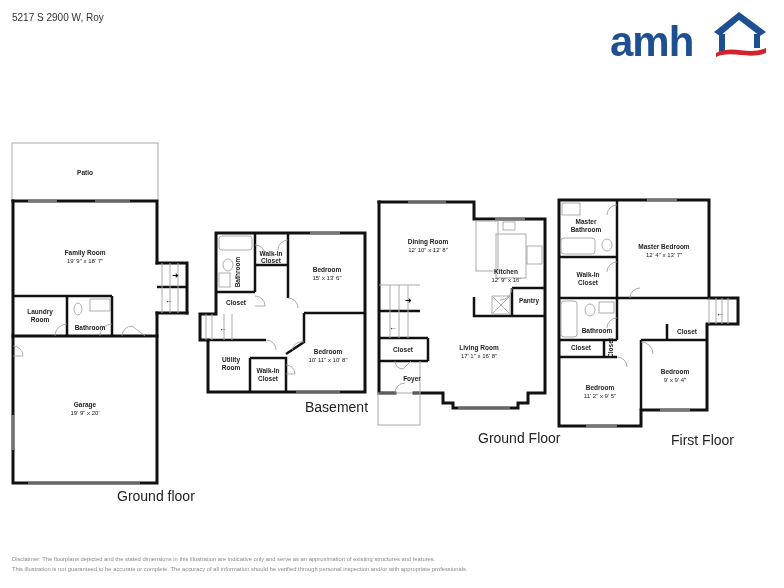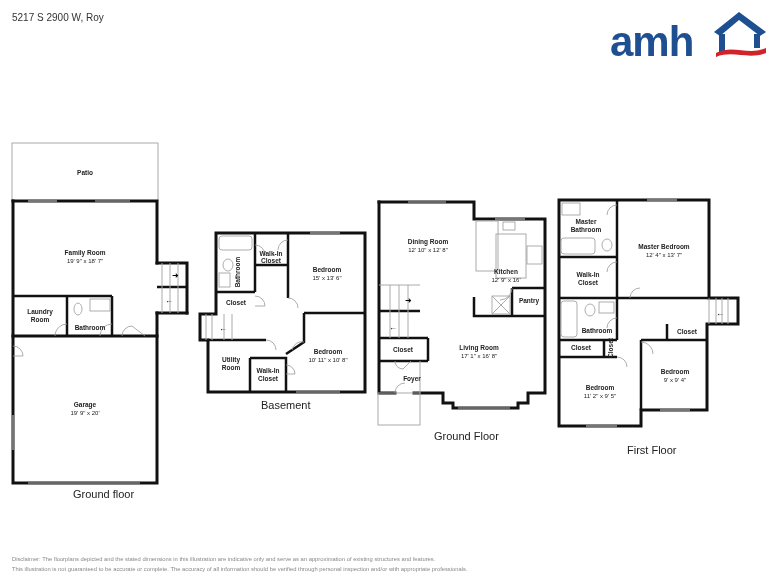--- a/index.html
+++ b/index.html
@@ -2,21 +2,21 @@
 <html><head>
 <meta charset="utf-8">
 <style>
   html, body { margin:0; padding:0; background:#ffffff; }
   body { width:784px; height:588px; position:relative; overflow:hidden; font-family:"Liberation Sans", sans-serif; color:#222; }
   .address { position:absolute; left:12px; top:12px; font-size:10px; color:#333; }
   .logo { position:absolute; left:608px; top:10px; width:162px; height:52px; }
   .plan { position:absolute; left:0; top:0; width:784px; height:588px; }
   .rl { font-family:"Liberation Sans", sans-serif; font-size:6.5px; font-weight:bold; fill:#222; }
   .rd { font-family:"Liberation Sans", sans-serif; font-size:6px; fill:#222; }
-  .floor-label { position:absolute; font-size:11px; color:#222; }
+  .floor-label { position:absolute; font-size:14px; color:#222;margin-left:44px; }
   .disclaimer { position:absolute; left:12px; font-size:5.8px; color:#888; white-space:nowrap; }
   .w { stroke:#111; stroke-width:3; fill:none; stroke-linecap:square; }
   .tw { stroke:#111; stroke-width:2.5; fill:none; }
   .thin { stroke:#aaa; stroke-width:1; fill:none; }
   .win { stroke:#bbb; stroke-width:1.2; fill:#fff; }
   .door { stroke:#999; stroke-width:0.8; fill:none; }
   .fix { stroke:#999; stroke-width:0.8; fill:#fff; }
 </style>
 </head>
 <body>
@@ -217,16 +217,16 @@
     <text class="rl" x="600" y="390" text-anchor="middle">Bedroom</text>
     <text class="rd" x="600" y="398" text-anchor="middle">11' 2" x 9' 5"</text>
     <text class="rl" x="675" y="374" text-anchor="middle">Bedroom</text>
     <text class="rd" x="675" y="382" text-anchor="middle">9' x 9' 4"</text>
   </g>
 </svg>
 
 <div class="floor-label" style="left:73px; top:488px;">Ground floor</div>
 <div class="floor-label" style="left:261px; top:399px;">Basement</div>
 <div class="floor-label" style="left:434px; top:430px;">Ground Floor</div>
-<div class="floor-label" style="left:627px; top:444px;">First Floor</div>
+<div class="floor-label" style="left:627px; top:432px;">First Floor</div>
 
 <div class="disclaimer" style="top:556px;">Disclaimer: The floorplans depicted and the stated dimensions in this illustration are indicative only and serve as an approximation of existing structures and features.</div>
 <div class="disclaimer" style="top:566px;">This illustration is not guaranteed to be accurate or complete. The accuracy of all information should be verified through personal inspection and/or with appropriate professionals.</div>
 
 </body></html>

